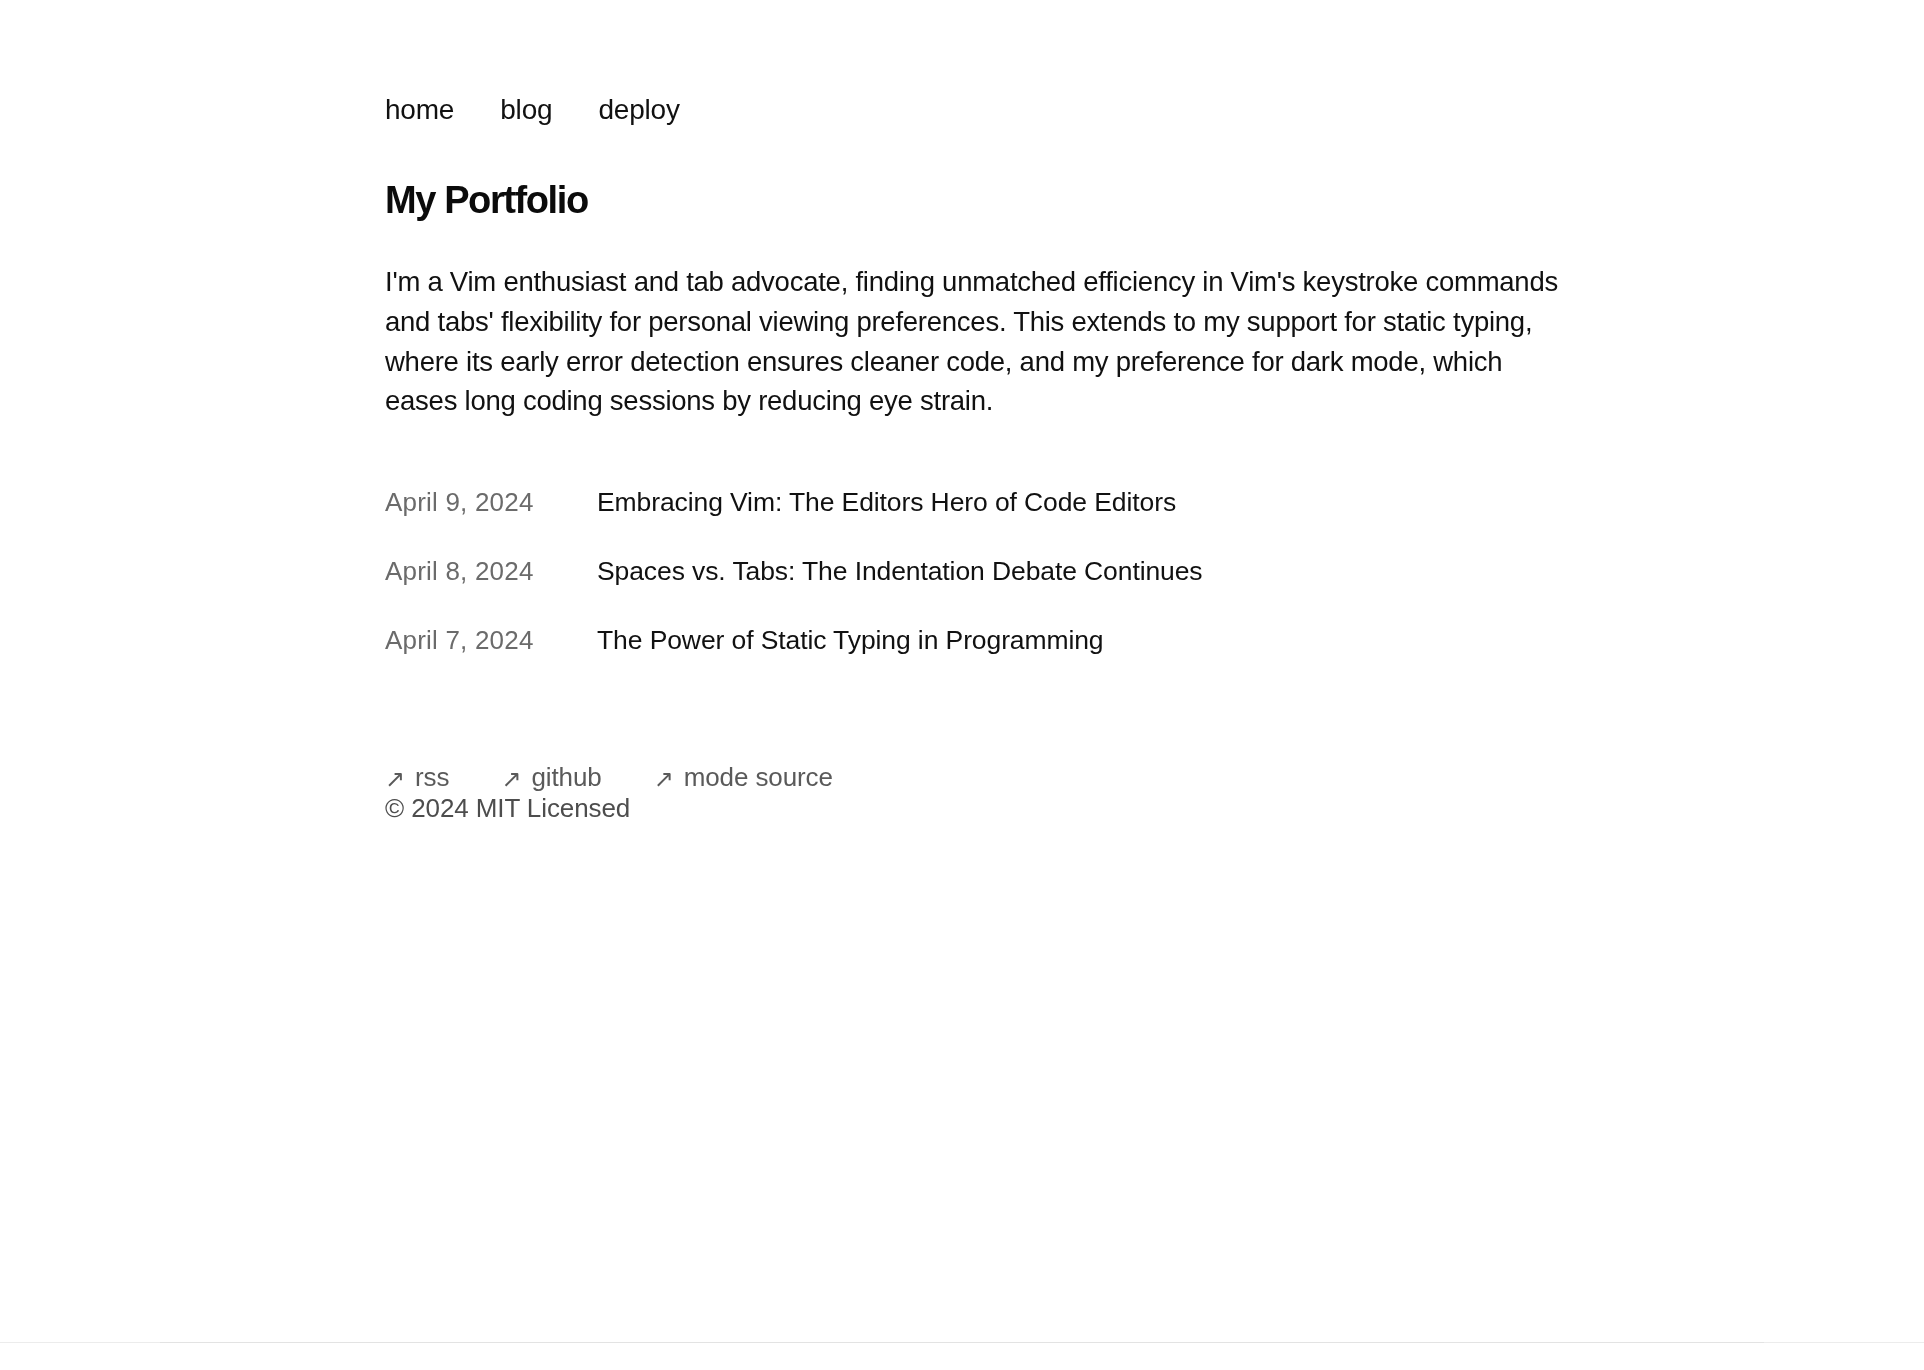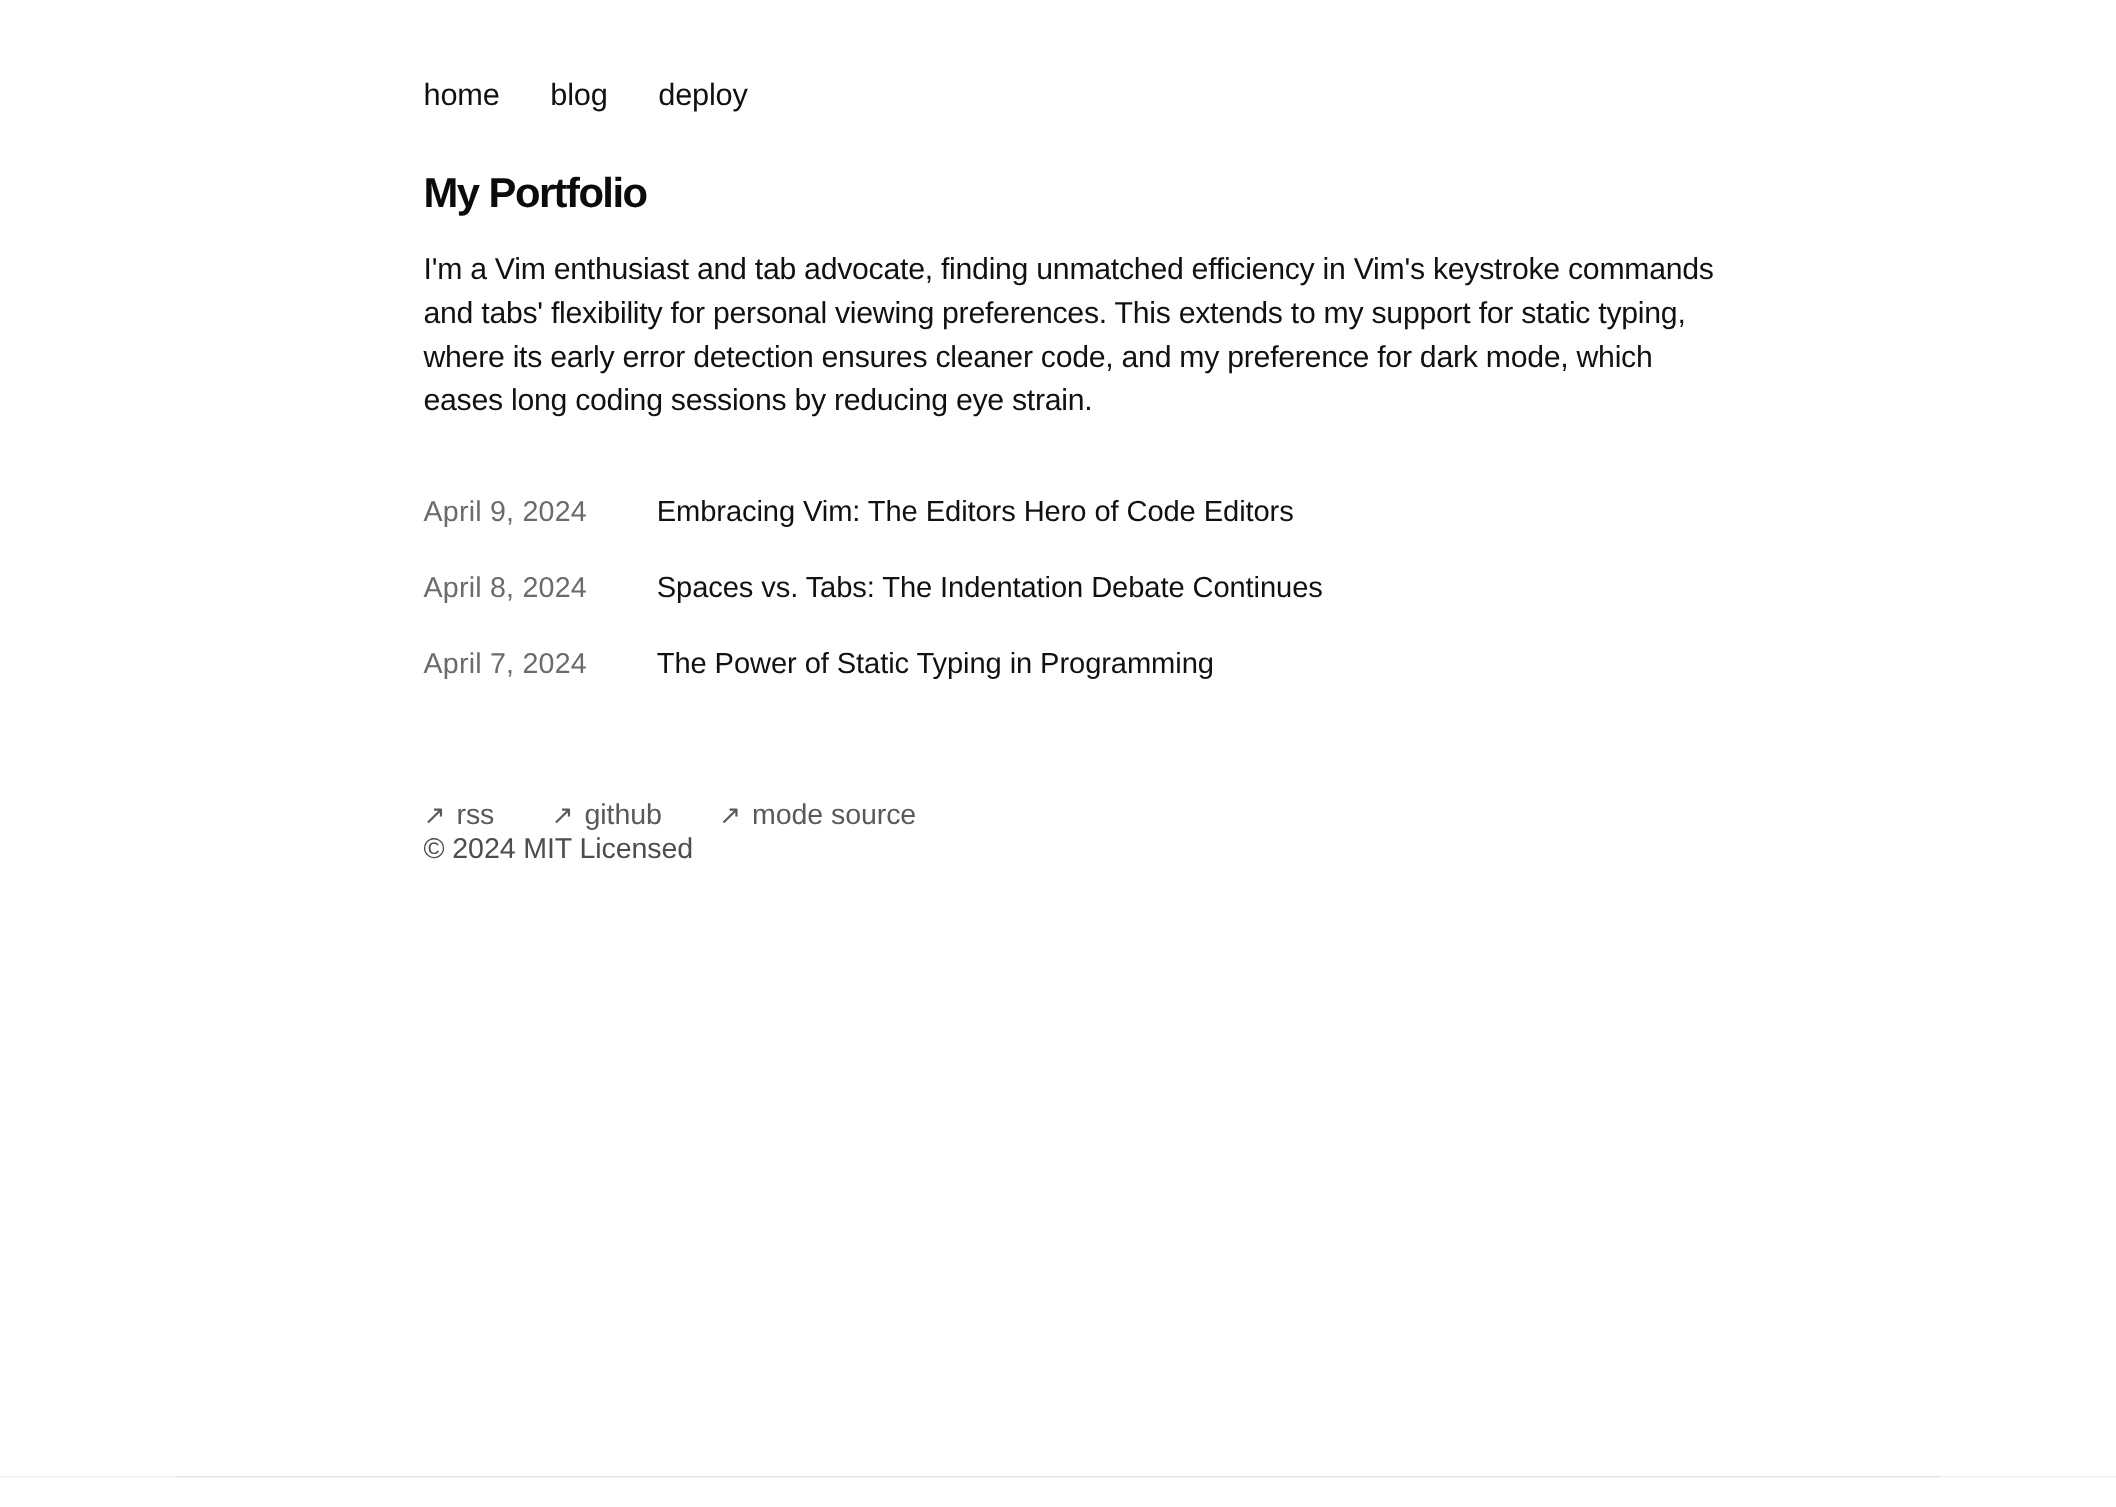--- a/index.html
+++ b/index.html
@@ -24,21 +24,21 @@
     padding-left: 385px;
     padding-top: 60px;
     background: #ffffff;
   }
 
   
   .nav {
     display: flex;
     align-items: center;
     gap: 46px;
-    margin-top: 12px;
+    margin-top: 36px;
   }
   .nav a {
     font-size: 28px;
     line-height: 1;
     color: #111111;
     text-decoration: none;
     letter-spacing: -0.2px;
   }
 
   
@@ -46,21 +46,21 @@
     margin-top: 56px;
     font-size: 38px;
     font-weight: 700;
     letter-spacing: -1.4px;
     color: #0b0b0b;
     line-height: 1.1;
   }
 
   
   .intro {
-    margin-top: 27px;
+    margin-top: 40px;
     max-width: 1180px;
     font-size: 27.5px;
     line-height: 1.45;
     color: #111111;
     letter-spacing: -0.25px;
   }
 
   
   .posts {
     margin-top: 66px;

